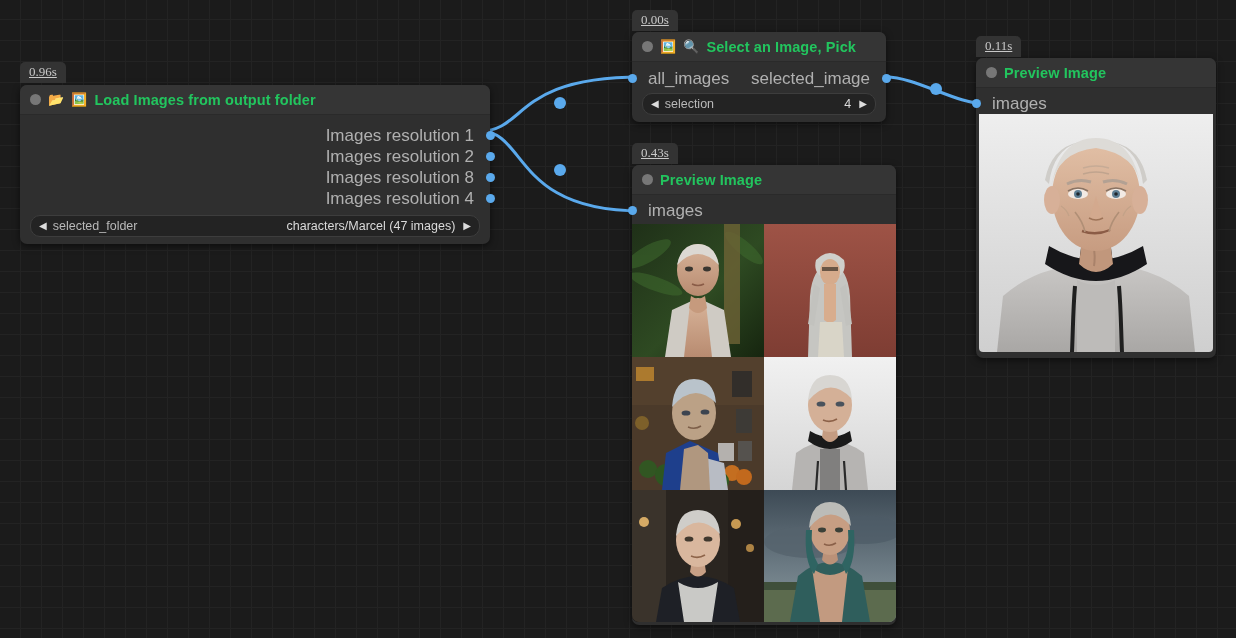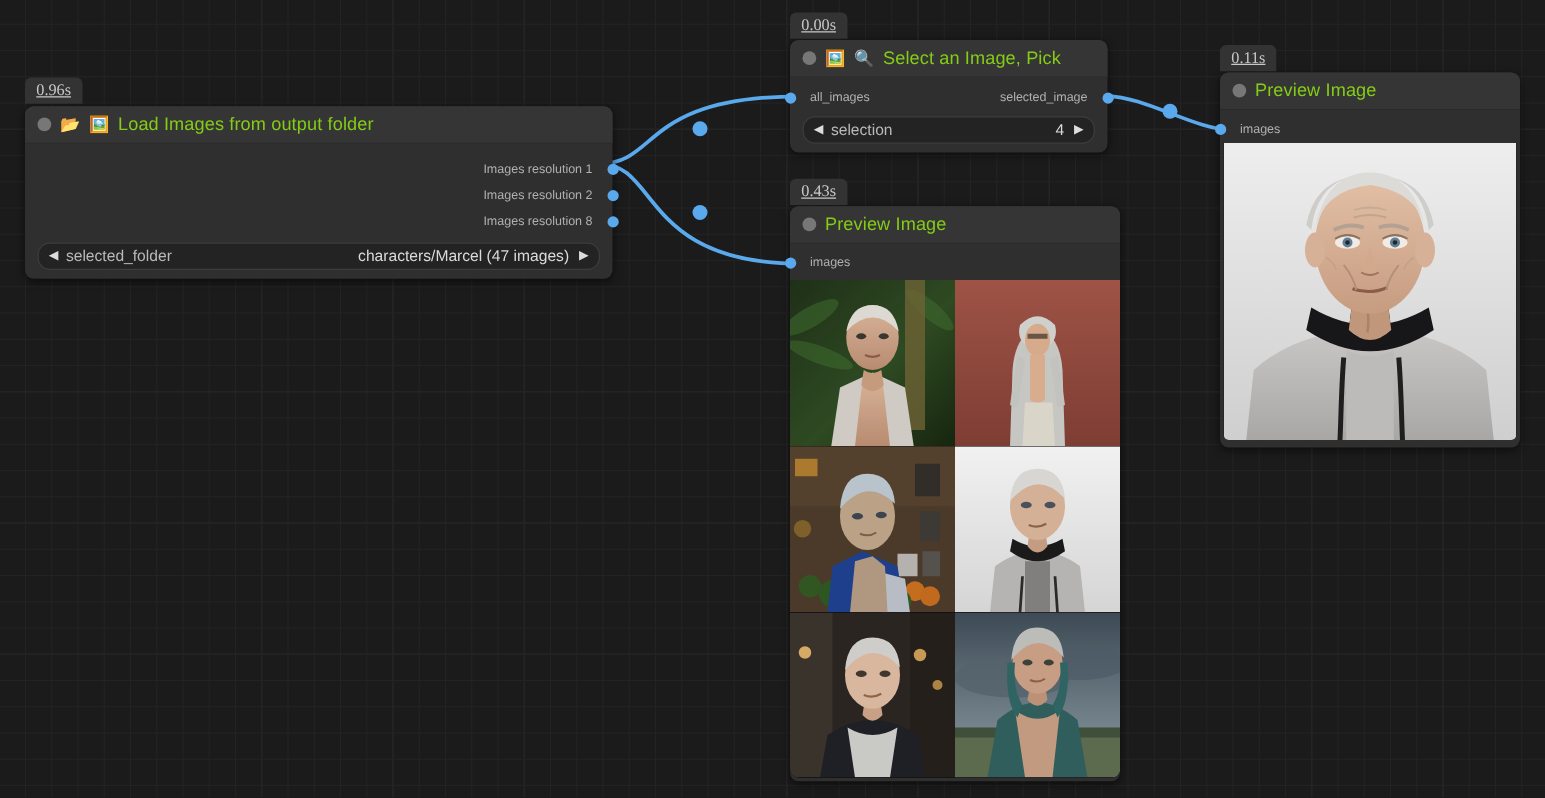--- a/index.html
+++ b/index.html
@@ -57,23 +57,24 @@
     padding-bottom: 3px;
   }
   .collapse-dot {
     width: 11px; height: 11px;
     border-radius: 50%;
     background: #777;
     flex: 0 0 auto;
   }
   .node-title {
     font-size: 14.5px;
-    color: #84cc16;
+    color: #22c55e;
     white-space: nowrap;
     letter-spacing: 0.1px;
+    font-weight: bold;
   }
   .title-icon {
     font-size: 13px;
     line-height: 1;
     flex: 0 0 auto;
   }
 
   
   .badge {
     position: absolute;
@@ -87,21 +88,21 @@
     line-height: 1.1;
     text-decoration: underline;
   }
 
   
   .slot-row {
     position: relative;
     height: 21px;
     display: flex;
     align-items: center;
-    font-size: 10px;
+    font-size: 17px;
     color: #b0b0b0;
   }
   .slot-row.in { justify-content: flex-start; padding-left: 16px; }
   .slot-row.out { justify-content: flex-end; padding-right: 16px; }
   .slot-row.both { justify-content: space-between; padding: 0 16px; }
   .dot {
     position: absolute;
     width: 9px; height: 9px;
     border-radius: 50%;
     background: #5aa9ec;
@@ -187,20 +188,24 @@
       <div class="slot-row out">
         <span>Images resolution 1</span>
         <span class="dot right"></span>
       </div>
       <div class="slot-row out">
         <span>Images resolution 2</span>
         <span class="dot right"></span>
       </div>
       <div class="slot-row out">
         <span>Images resolution 8</span>
+        <span class="dot right"></span>
+      </div>
+      <div class="slot-row out">
+        <span>Images resolution 4</span>
         <span class="dot right"></span>
       </div>
       <div class="widget" style="margin-top:6px;">
         <span class="arrow">◀</span>
         <span class="wmid">
           <span class="wlabel">selected_folder</span>
           <span class="wvalue">characters/Marcel (47 images)</span>
         </span>
         <span class="arrow">▶</span>
       </div>

